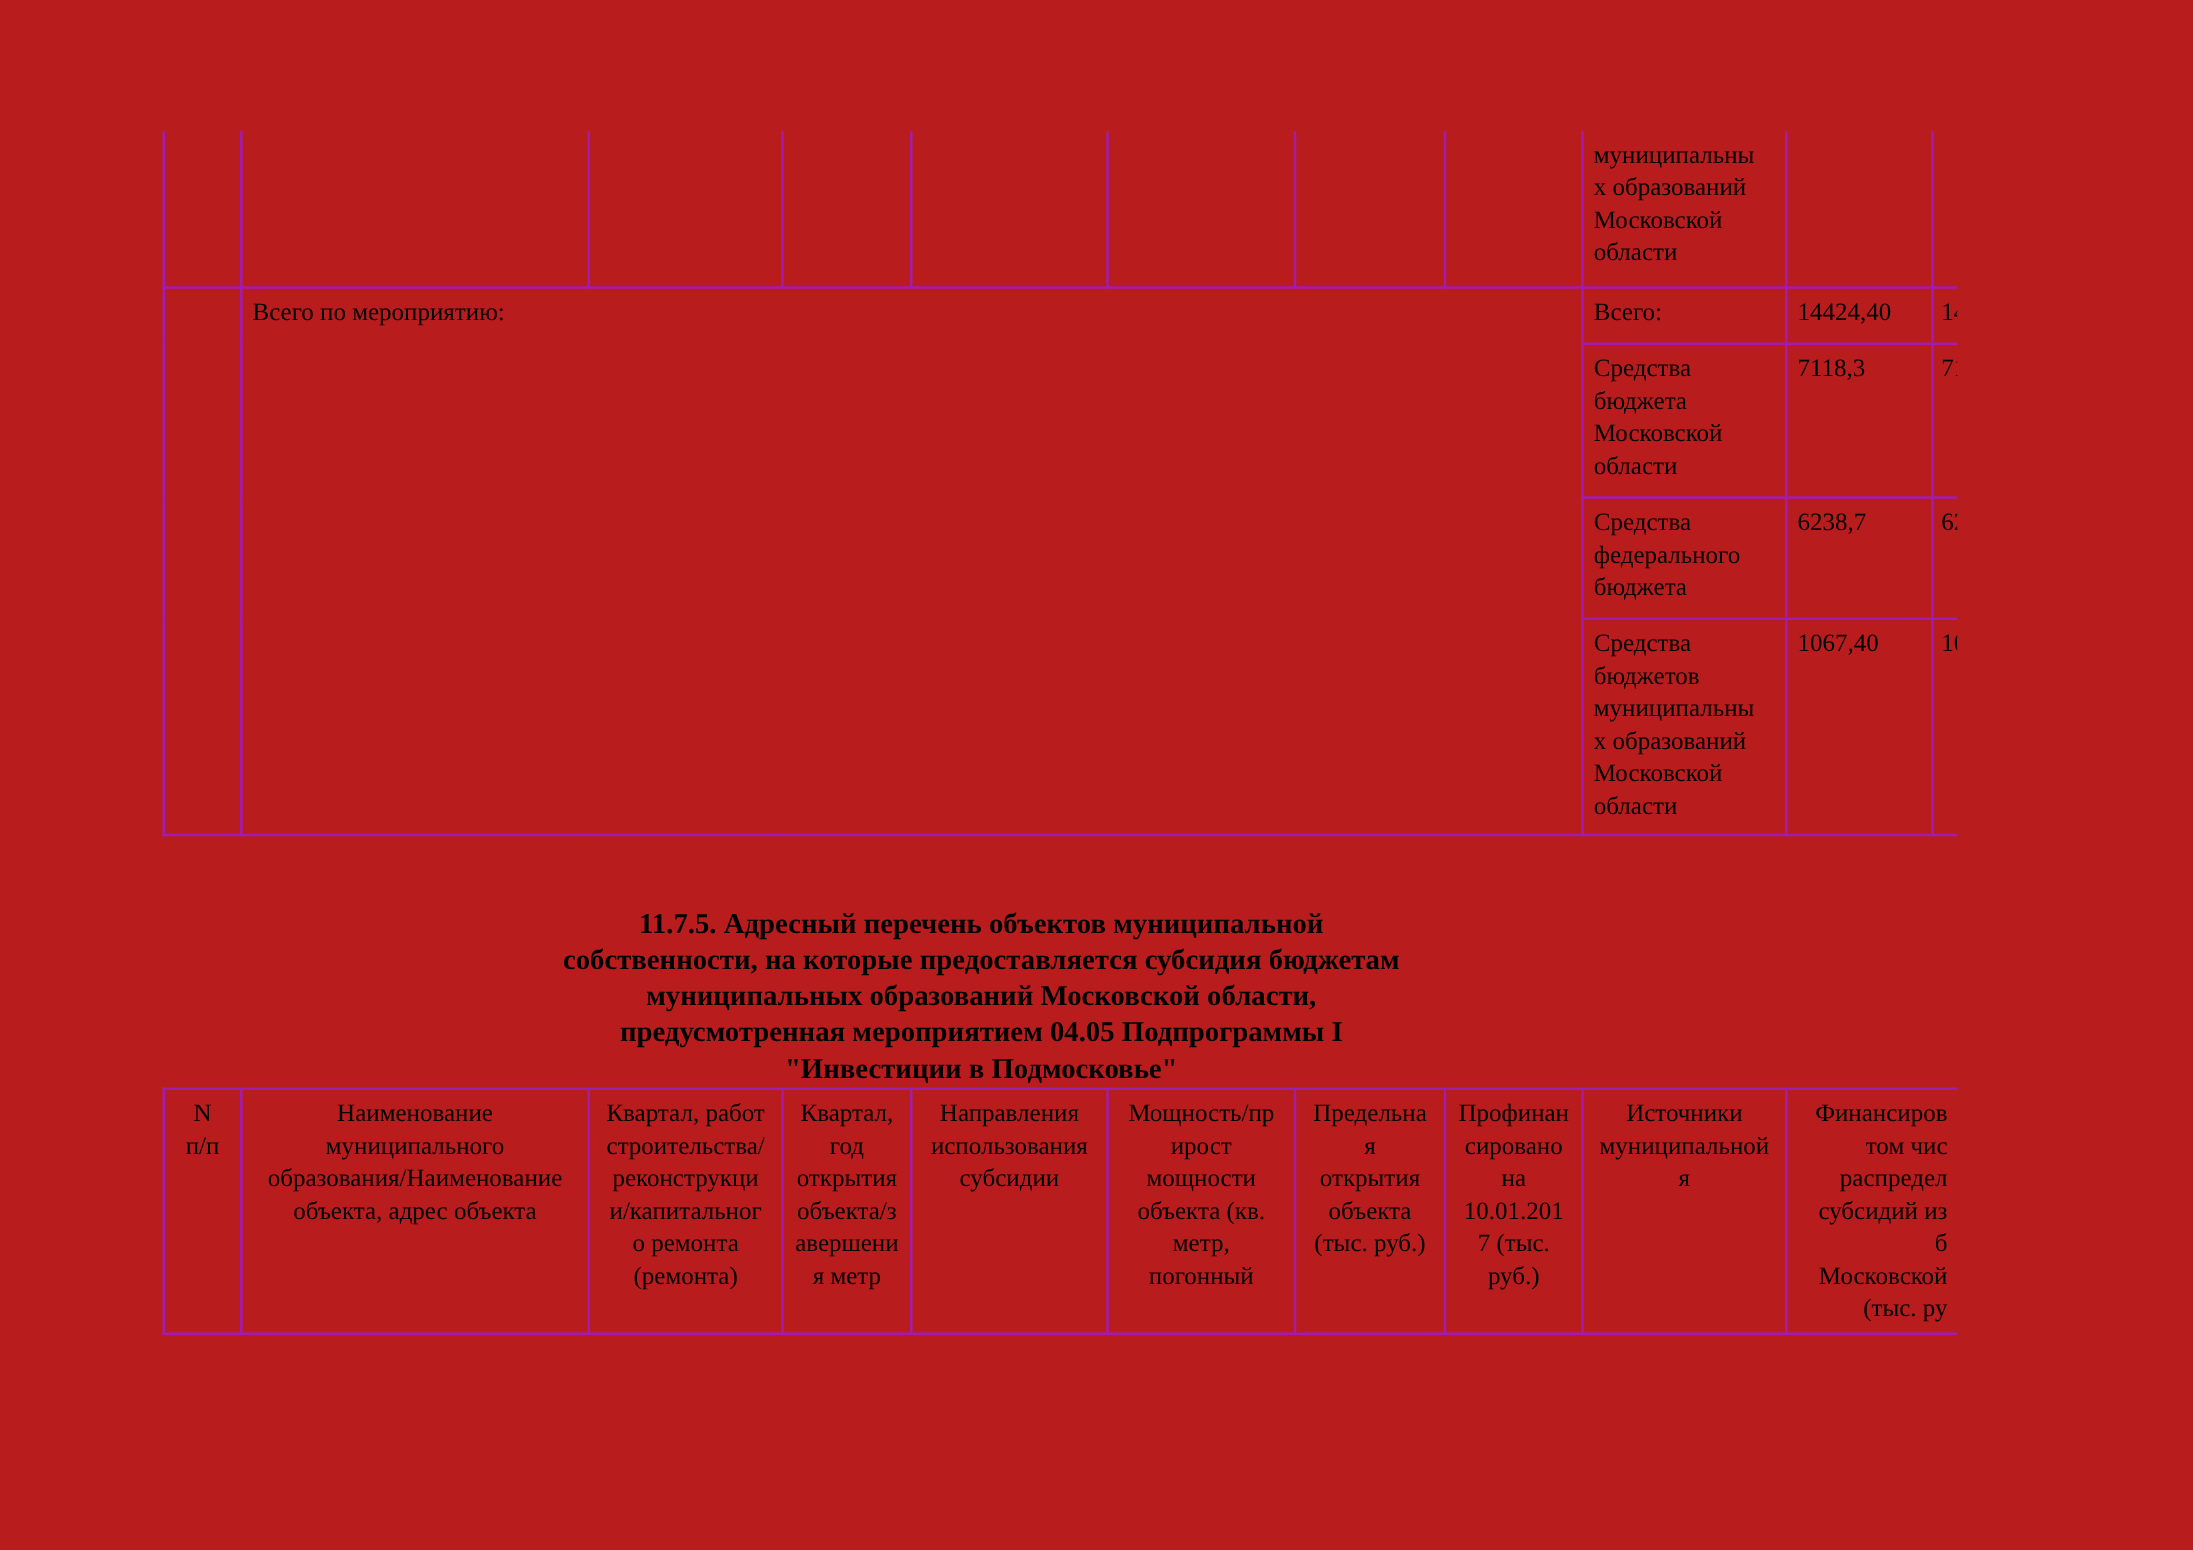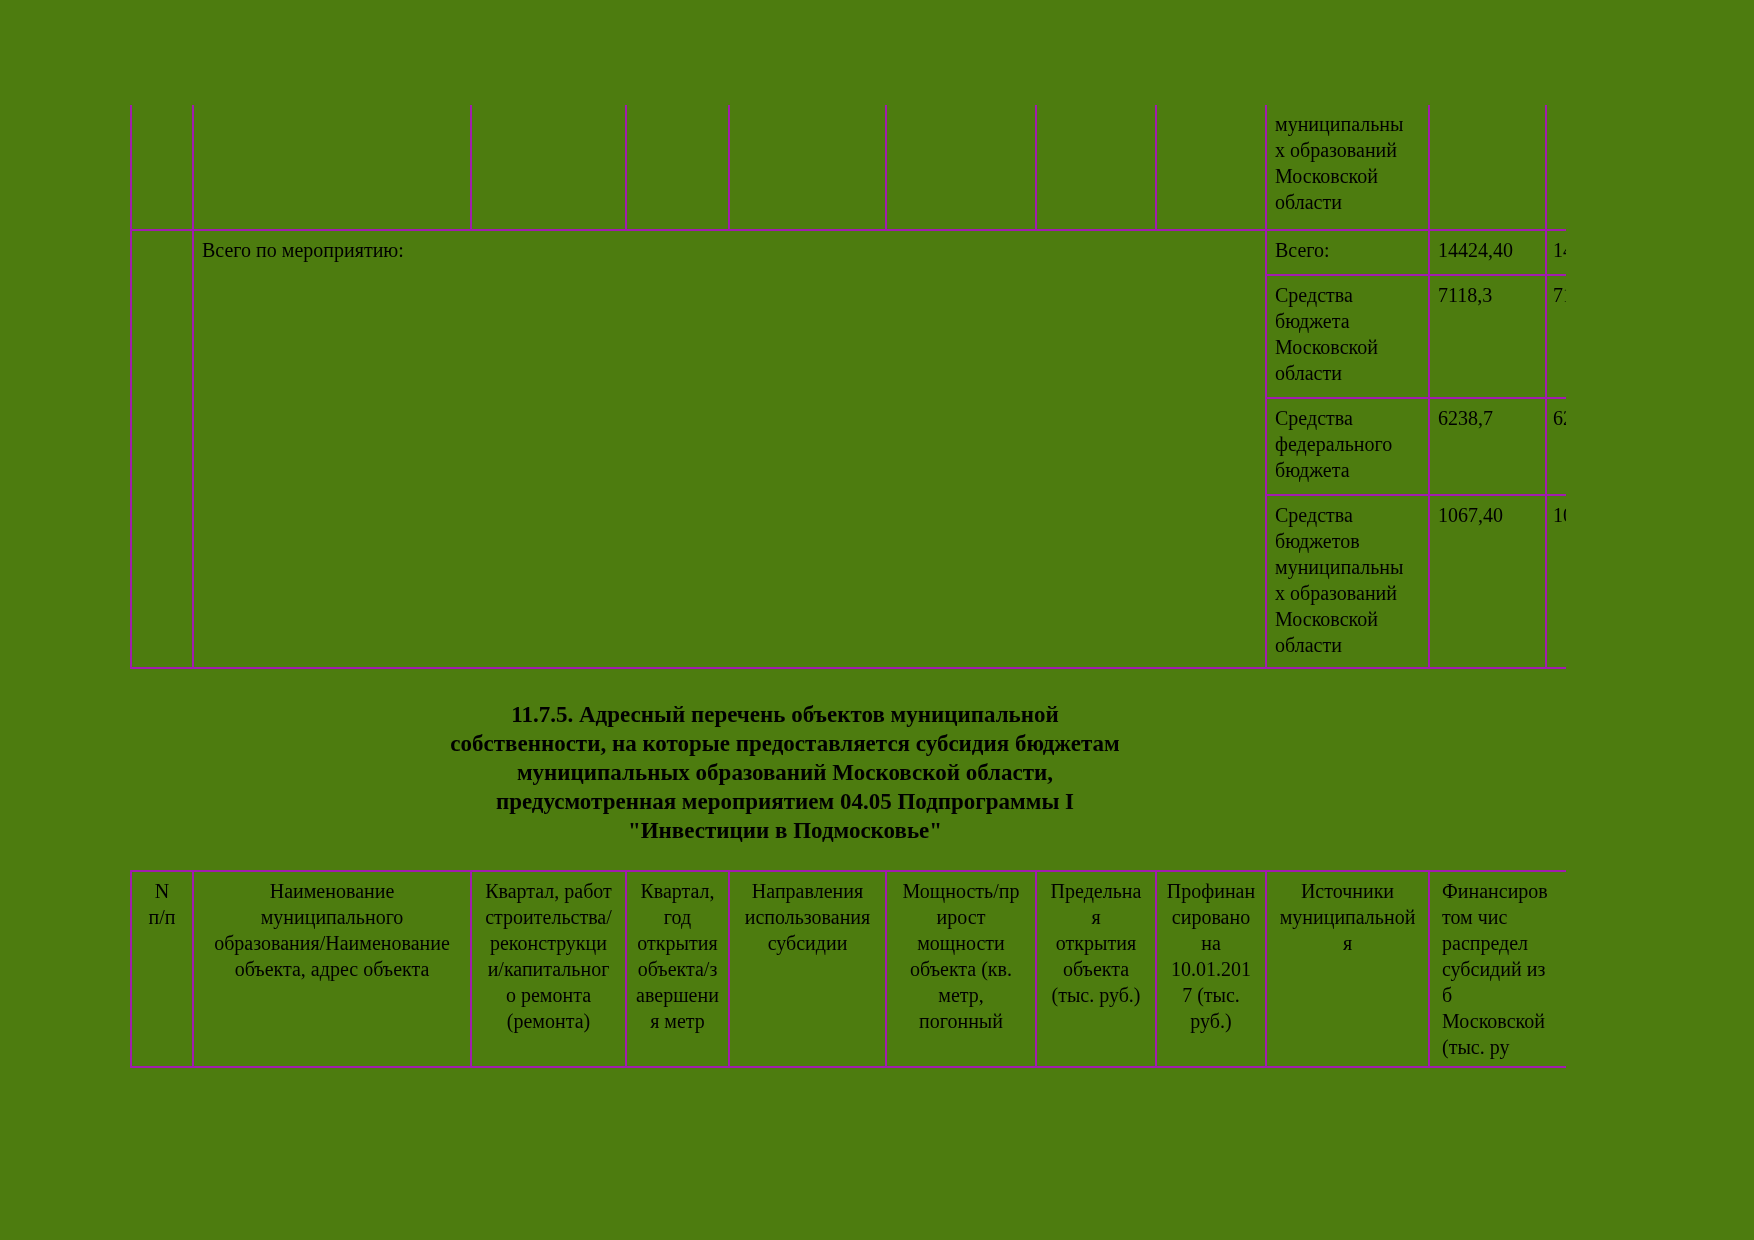--- a/index.html
+++ b/index.html
@@ -5,21 +5,21 @@
   * { margin:0; padding:0; box-sizing:border-box; }
   html,body { background:#ffffff; }
   body {
     width:1754px; height:1240px;
     font-family:"Liberation Serif", serif;
     color:#000;
   }
   .page {
     position:relative;
     width:1754px; height:1240px;
-    background:#4d7c0f;
+    background:#b91c1c;
     overflow:hidden;
   }
   
   .clip {
     position:absolute; left:0; top:0;
     width:1566px; height:1240px;
     overflow:hidden;
   }
   table { border-collapse:collapse; table-layout:fixed; }
   td {
@@ -37,37 +37,37 @@
   .t-top tr.rA td { border-top:none; height:125px; }
   .t-top tr.rB td { height:45px; }
   .t-top tr.rC td { height:123px; }
   .t-top tr.rD td { height:97px; }
   .t-top tr.rE td { height:173px; }
   td.no-right { border-right:none; }
   td.amt-clip { white-space:nowrap; padding-left:6px; padding-right:0; }
 
   
   .heading {
-    position:absolute; left:130px; top:700px; width:1310px;
+    position:absolute; left:130px; top:724px; width:1310px;
     text-align:center;
     font-weight:bold;
     font-size:23px;
     line-height:29px;
     white-space:pre-line;
   }
 
   
   .t-addr { position:absolute; left:130px; top:870px; width:1435px; }
   .t-addr tr { height:175px; }
   .t-addr td {
     text-align:center;
     white-space:pre-line;
   }
   .t-addr td.last {
-    text-align:left;
+    text-align:right;
     border-right:none;
     padding-right:8px;
     padding-left:12px;
   }
 </style>
 </head>
 <body>
 
 <div class="page">
   <div class="clip">

